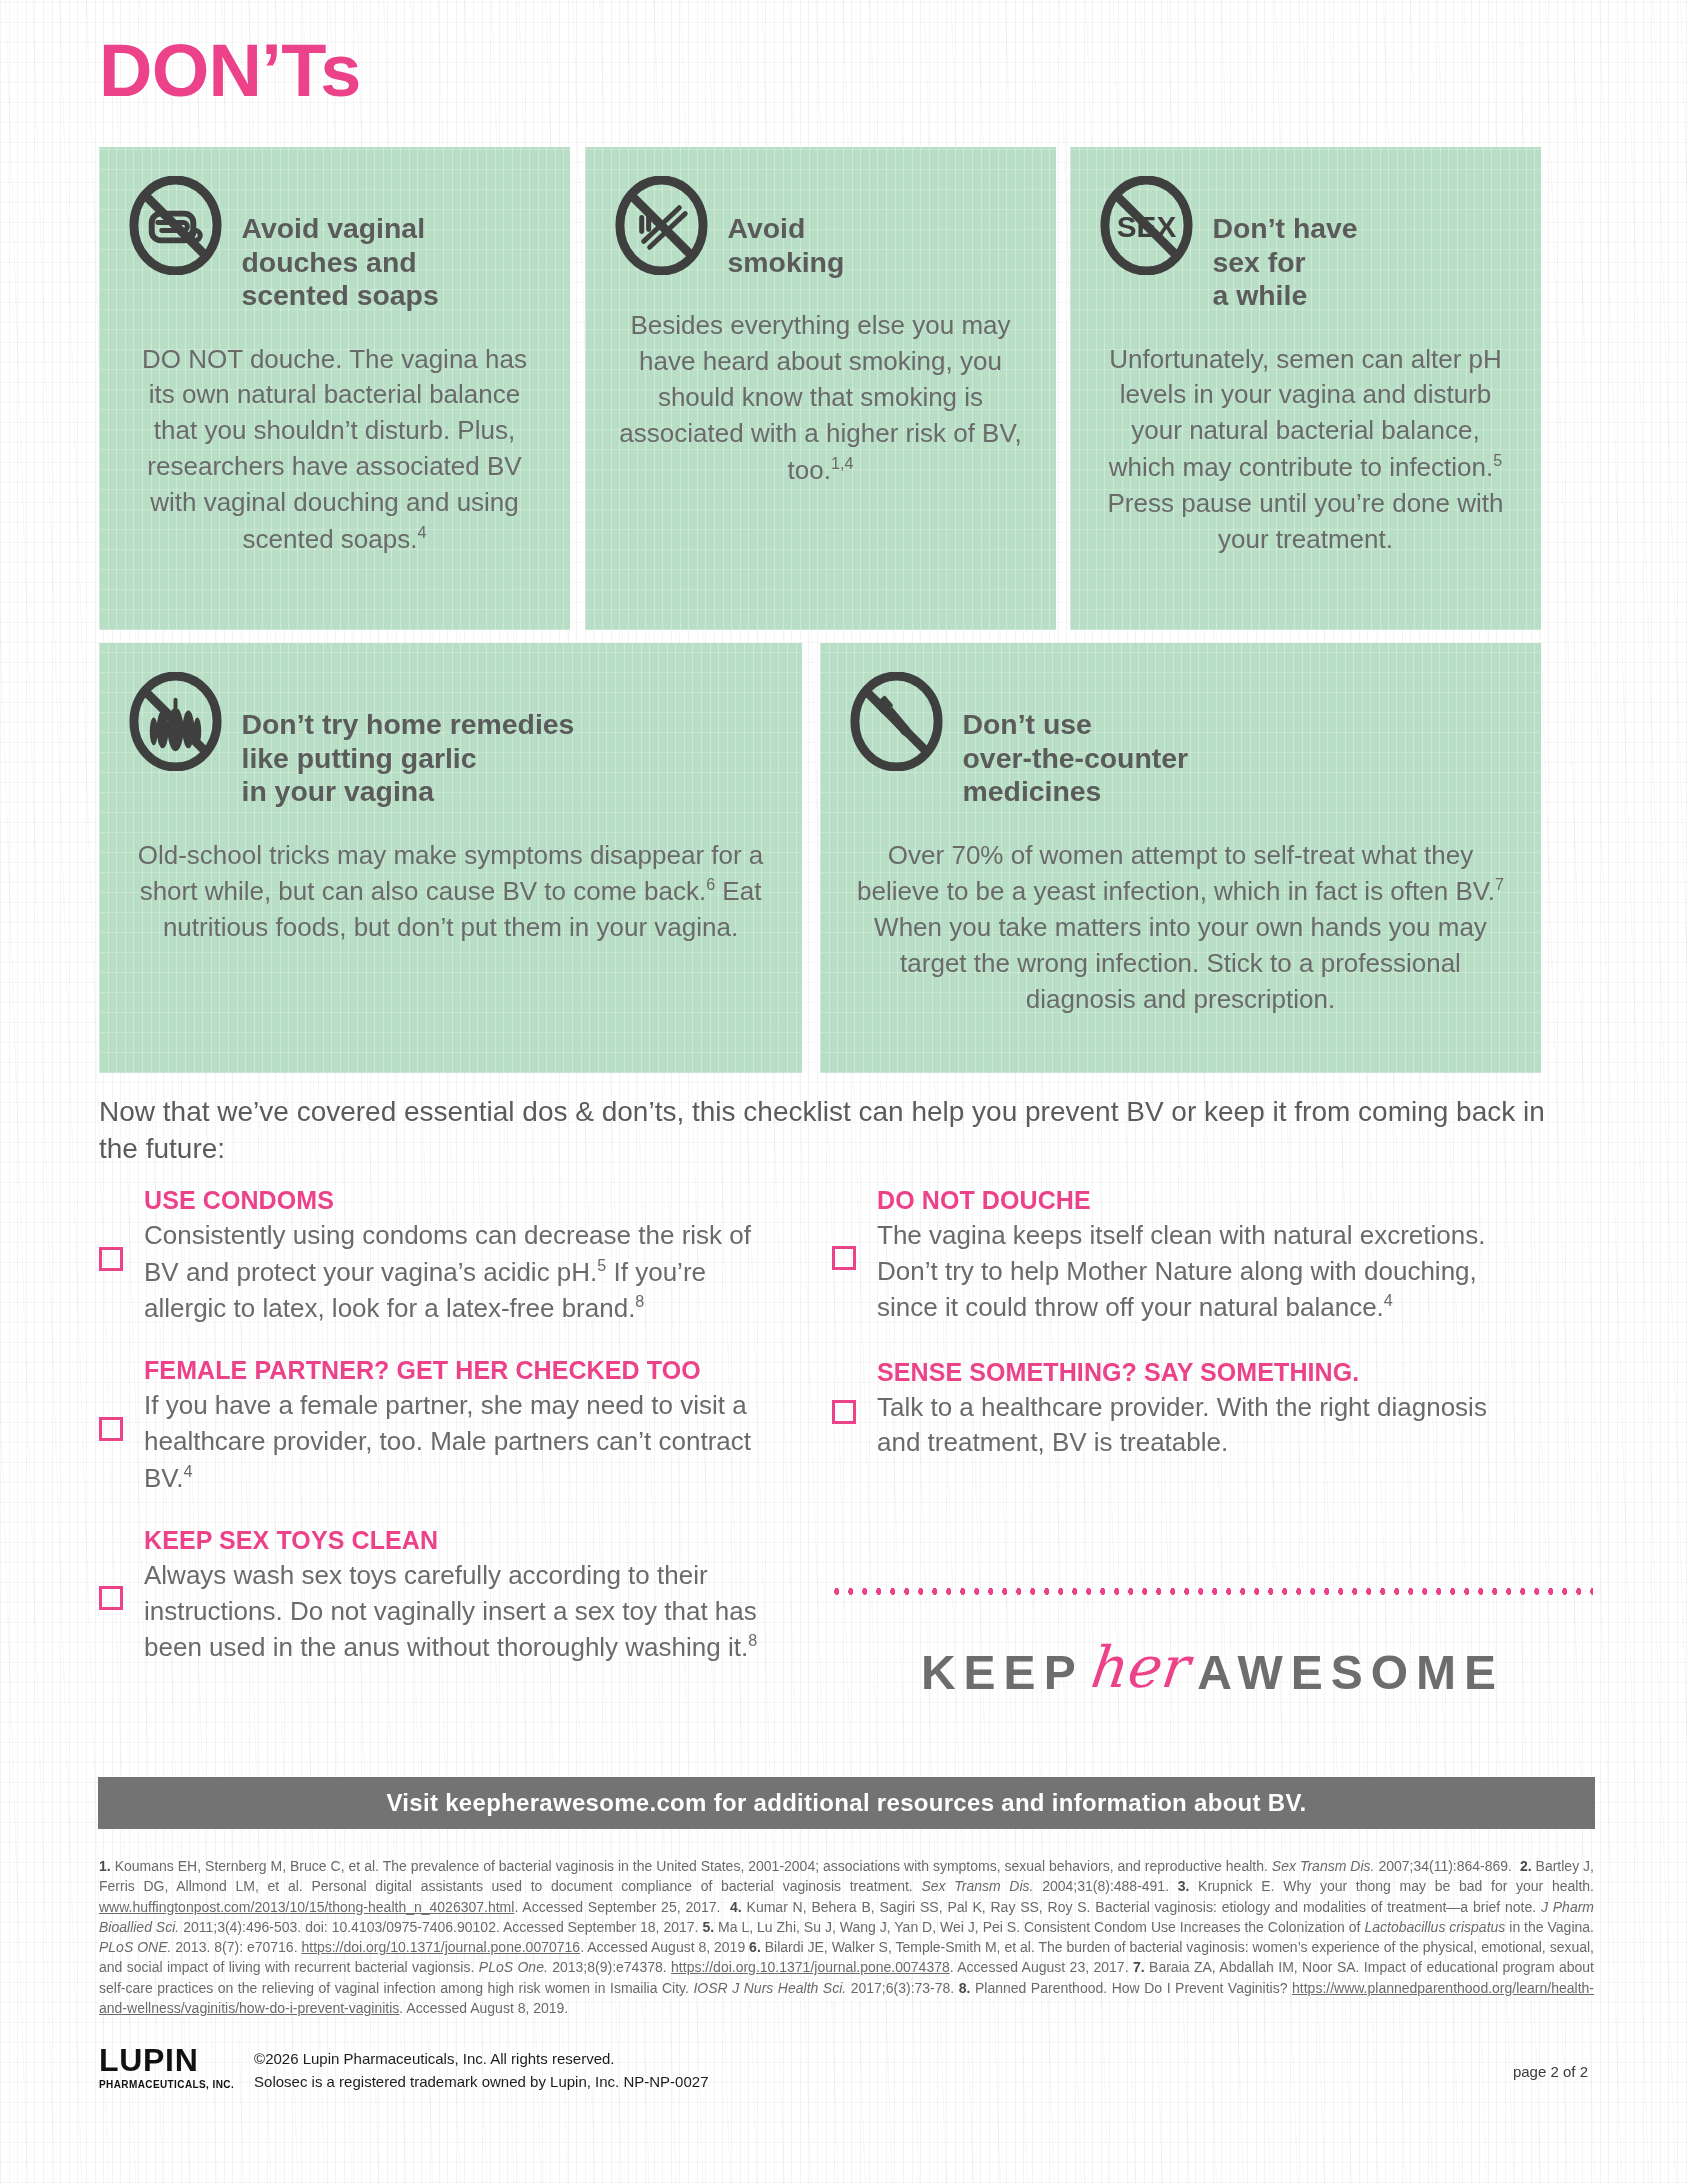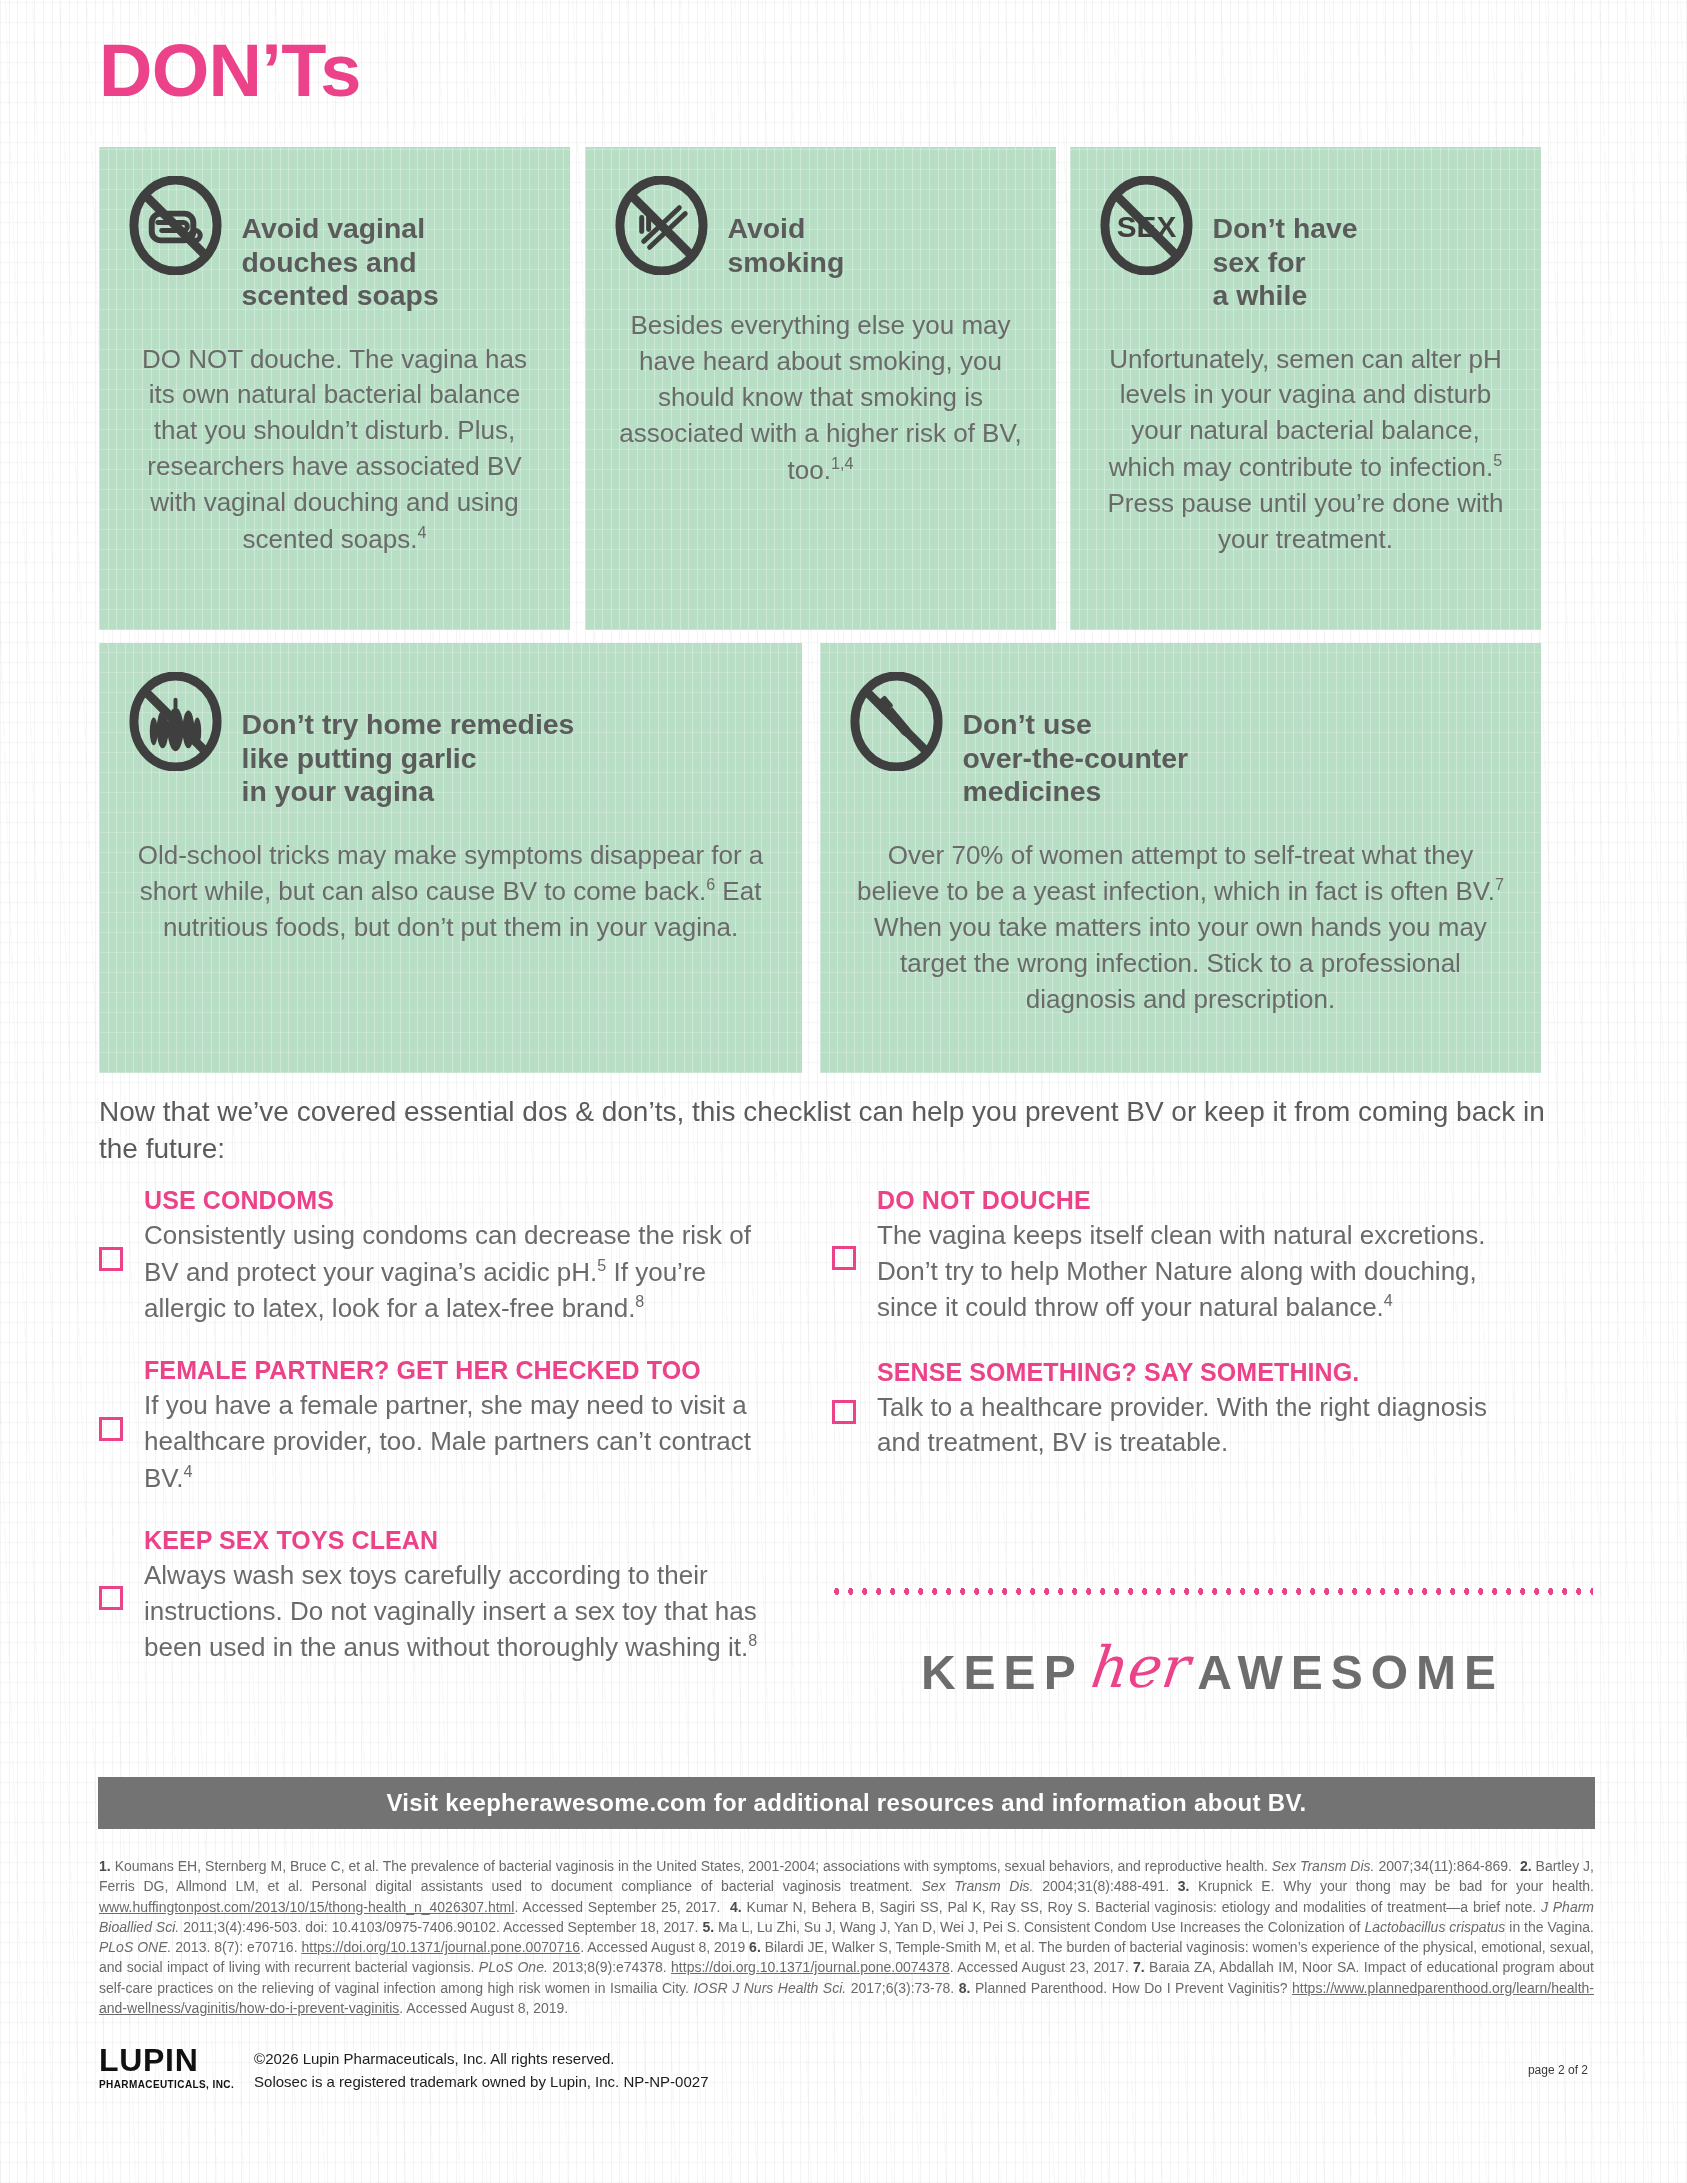--- a/index.html
+++ b/index.html
@@ -230,21 +230,21 @@
     flex: 1 1 auto;
     font-size: 15px;
     line-height: 1.55;
     color: #1c1c1c;
     padding-top: 2.6px;
   }
   .page-num {
     position: absolute;
     right: 99px;
     top: 2063px;
-    font-size: 12px;
+    font-size: 15px;
     color: #3a3a3a;
   }
 </style>
 </head>
 <body>
 
 <div class="page-bg"></div>
 <div class="page-bg2"></div>
 
 <div class="page">

